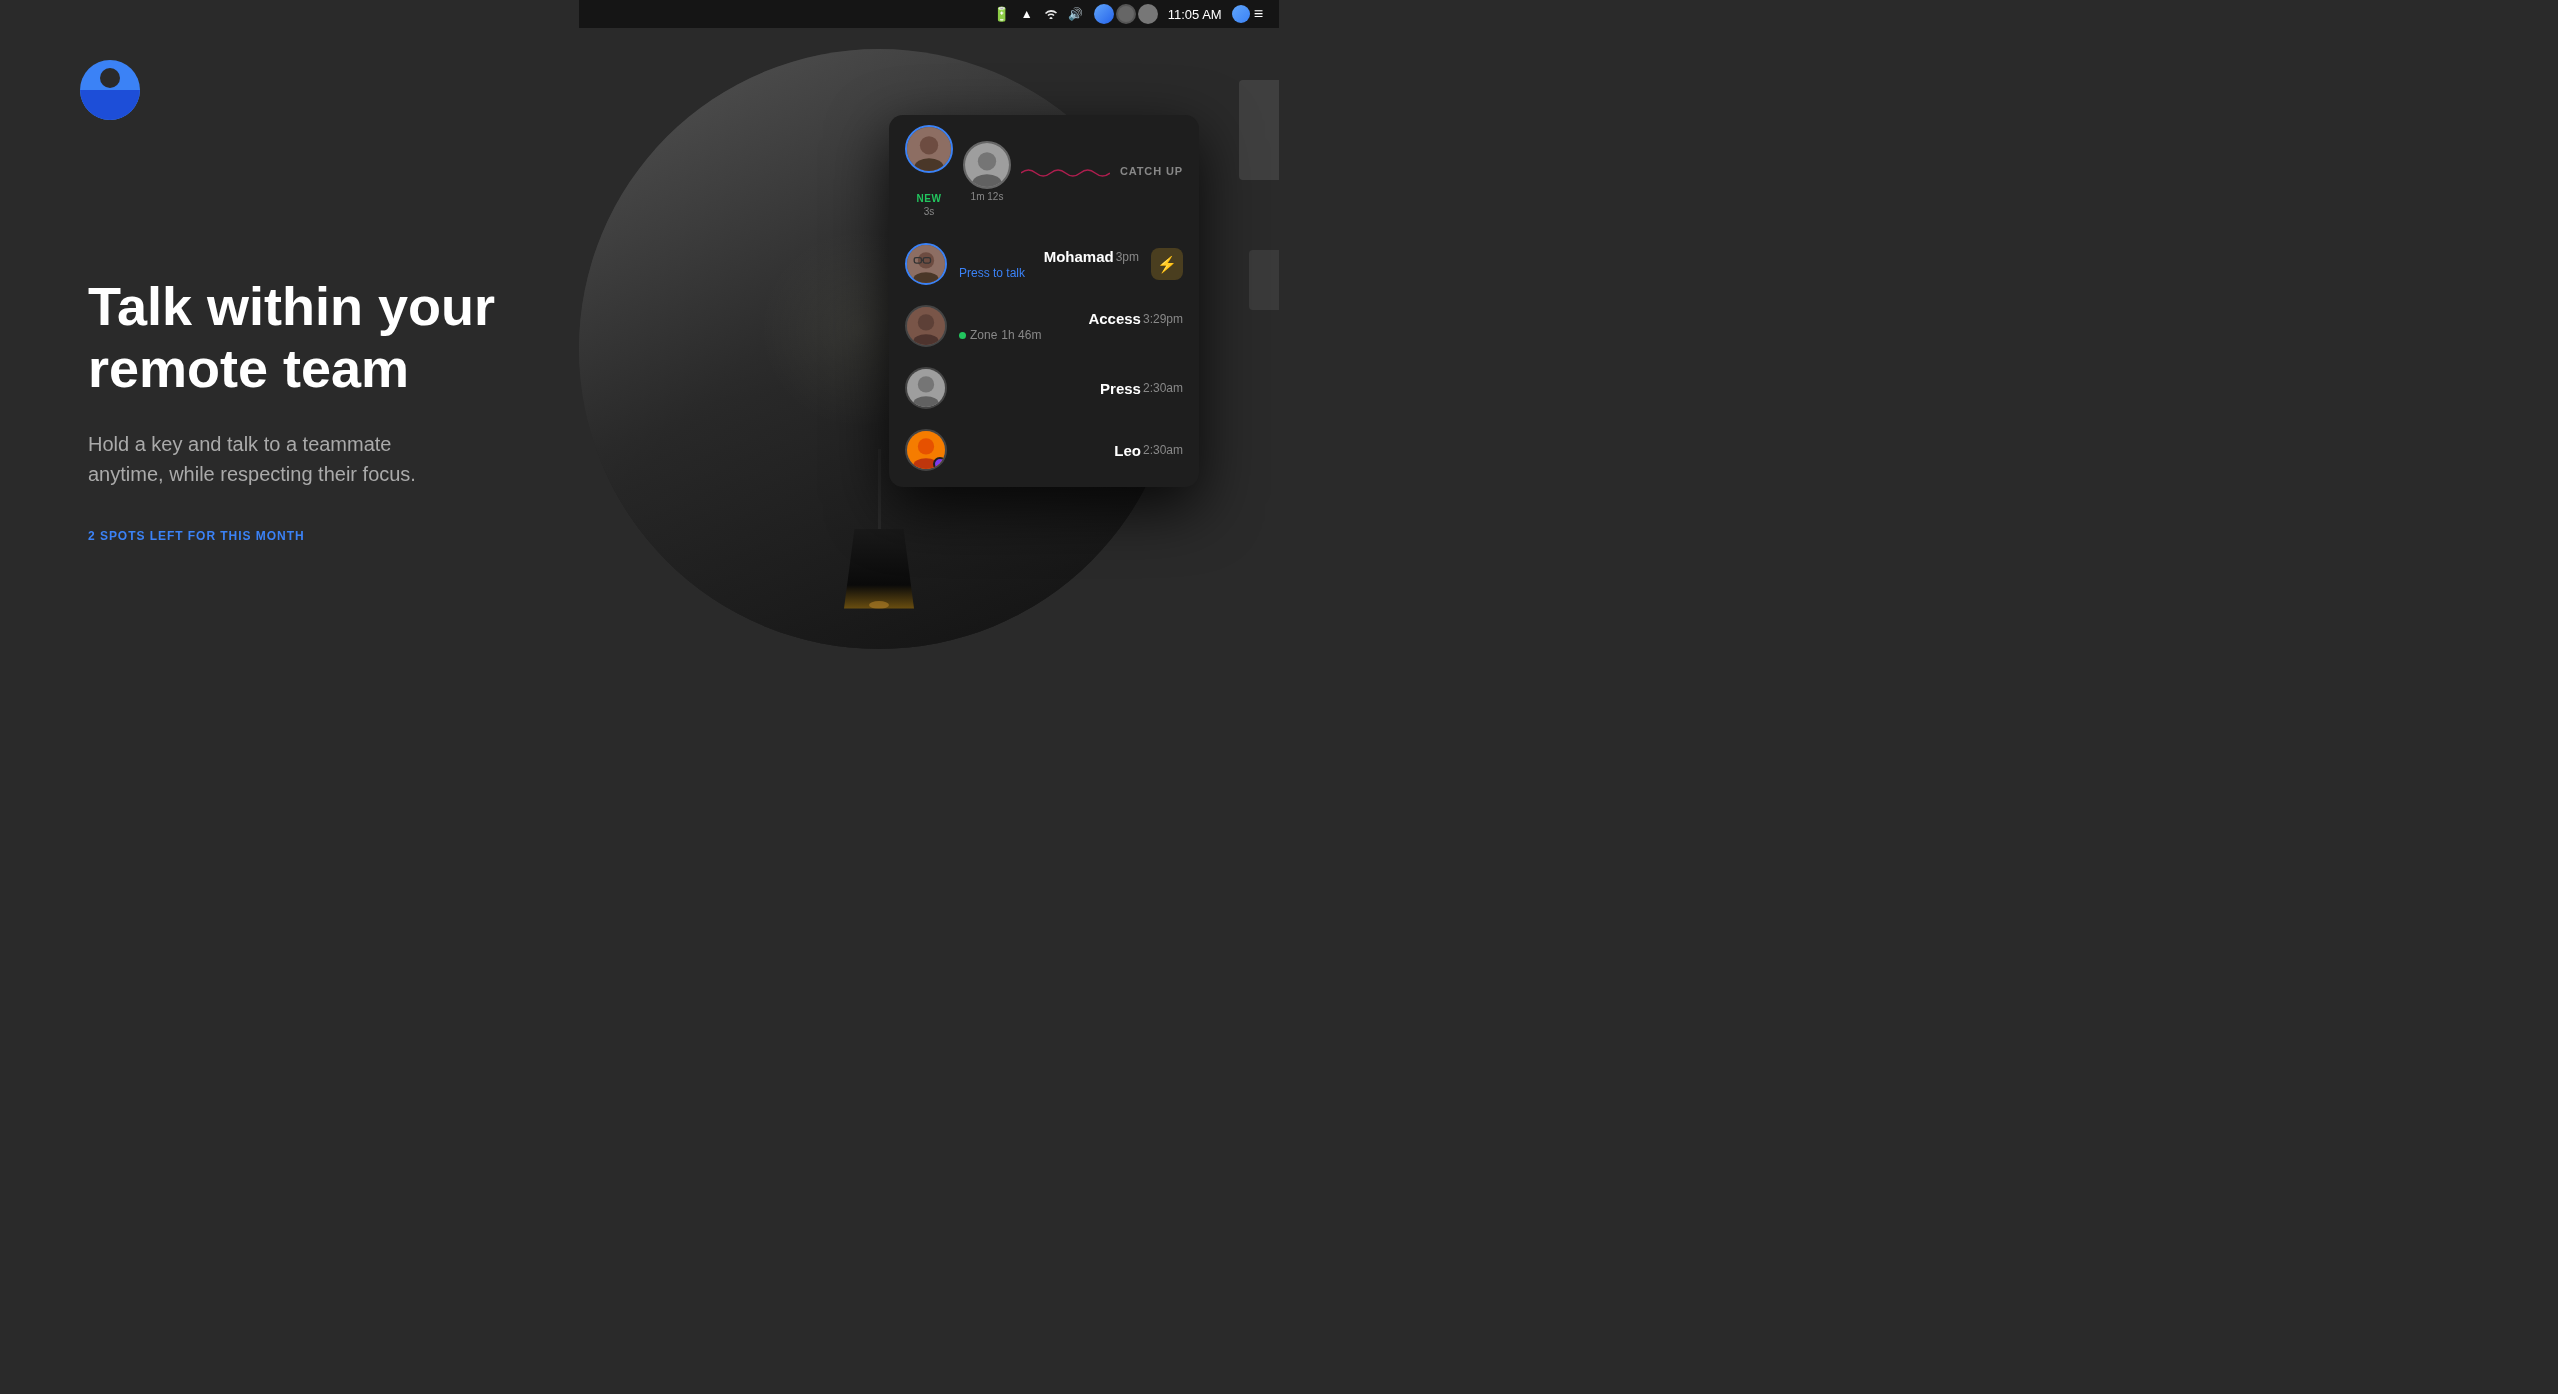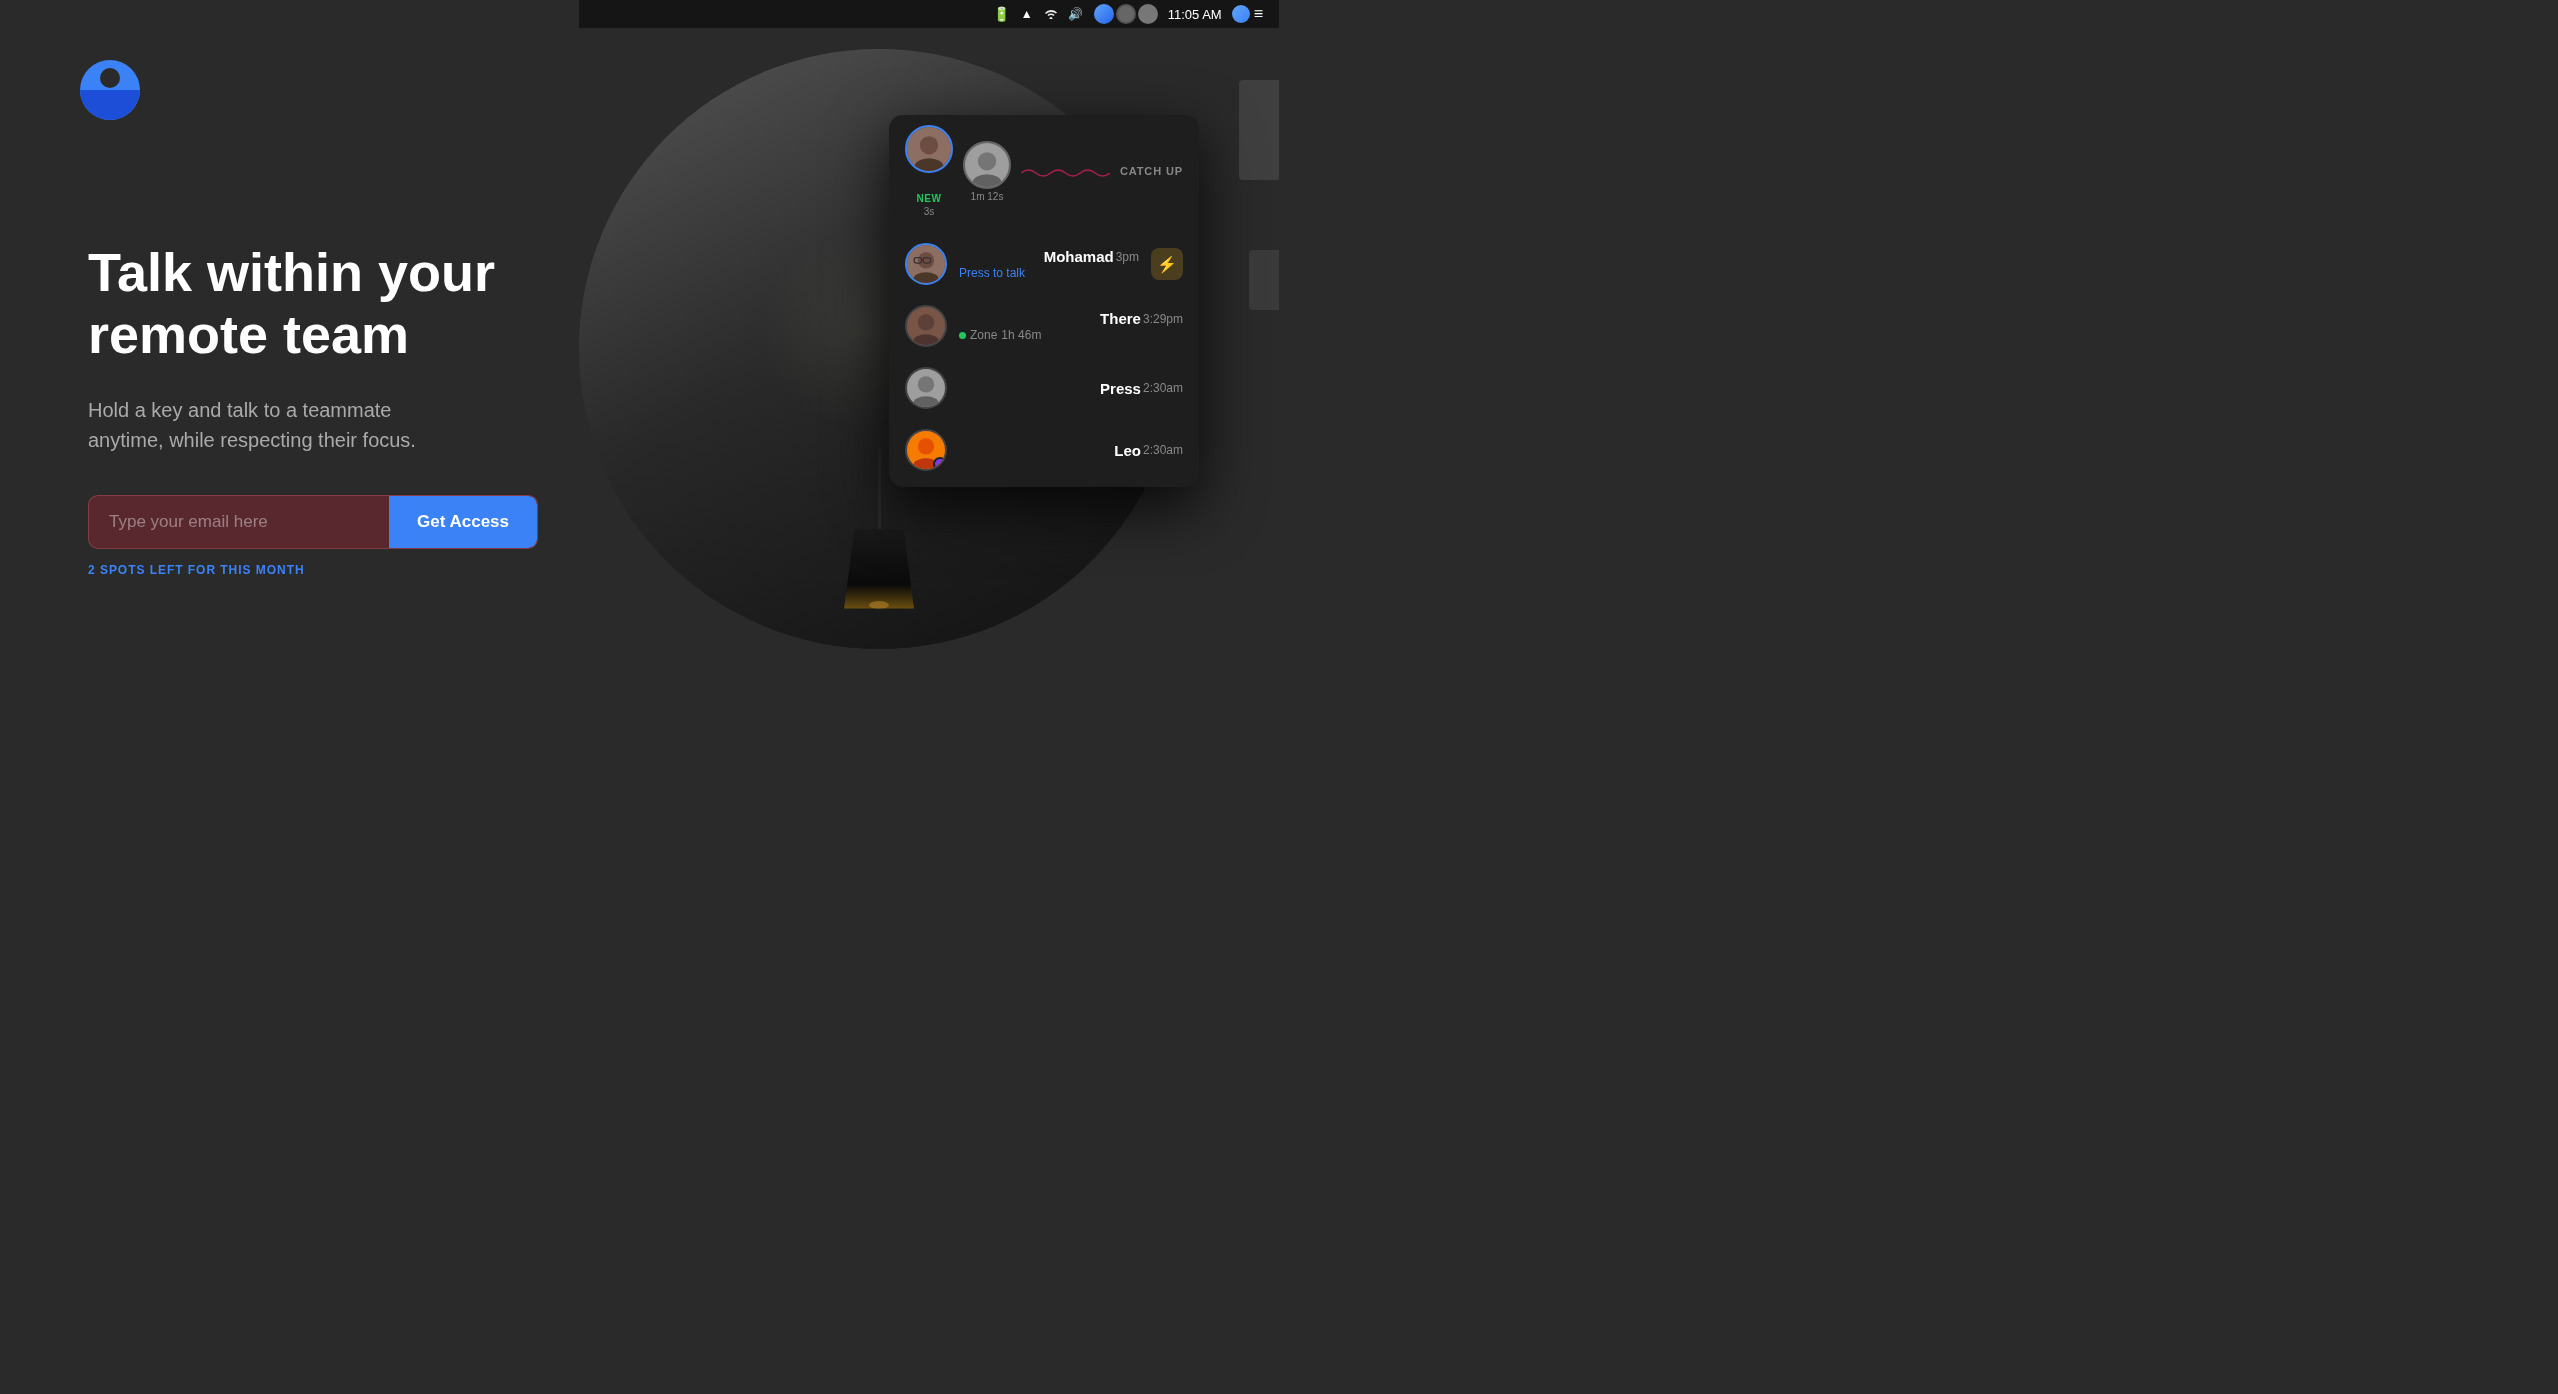--- a/index.html
+++ b/index.html
@@ -467,24 +467,20 @@
 
   <h1 class="main-heading">
     <span>Talk within your</span><br>
     <span>remote team</span>
   </h1>
 
   <p class="sub-heading">
     Hold a key and talk to a teammate<br>anytime, while respecting their focus.
   </p>
 
-  <div class="email-form">
-    <input class="email-input" type="email" placeholder="Type your email here" style="">
-    <button class="get-access-btn">Get Access</button>
-  </div>
 
   <p class="spots-text">2 SPOTS LEFT FOR THIS MONTH</p>
 </div>
 
 <div class="bg-circle">
   <div class="bg-circle-inner">
 
     <div style="position:absolute; width:100%; height:100%; background:linear-gradient(160deg, #555 0%, #2a2a2a 50%, #111 100%); opacity:0.8;"></div>
 
     <div style="position:absolute; top:30%; left:30%; width:200px; height:200px; background:radial-gradient(circle, rgba(255,255,200,0.06) 0%, transparent 70%);"></div>
@@ -594,21 +590,21 @@
     <div class="member-row">
       <div class="member-avatar" style="border:2px solid #444;">
         <svg viewBox="0 0 42 42" class="face-svg">
           <rect width="42" height="42" fill="#795548"></rect>
           <circle cx="21" cy="17" r="9" fill="#5d4037"></circle>
           <ellipse cx="21" cy="38" rx="14" ry="8" fill="#4e342e"></ellipse>
         </svg>
       </div>
       <div class="member-info">
         <div class="member-name-row">
-          <span class="member-name">There</span>
+          <span class="member-name">Access</span>
           <span class="member-time">3:29pm</span>
         </div>
         <div class="member-status-zone">
           <span class="zone-dot"></span>
           <span>Zone</span>
           <span>1h 46m</span>
         </div>
       </div>
     </div>
 

